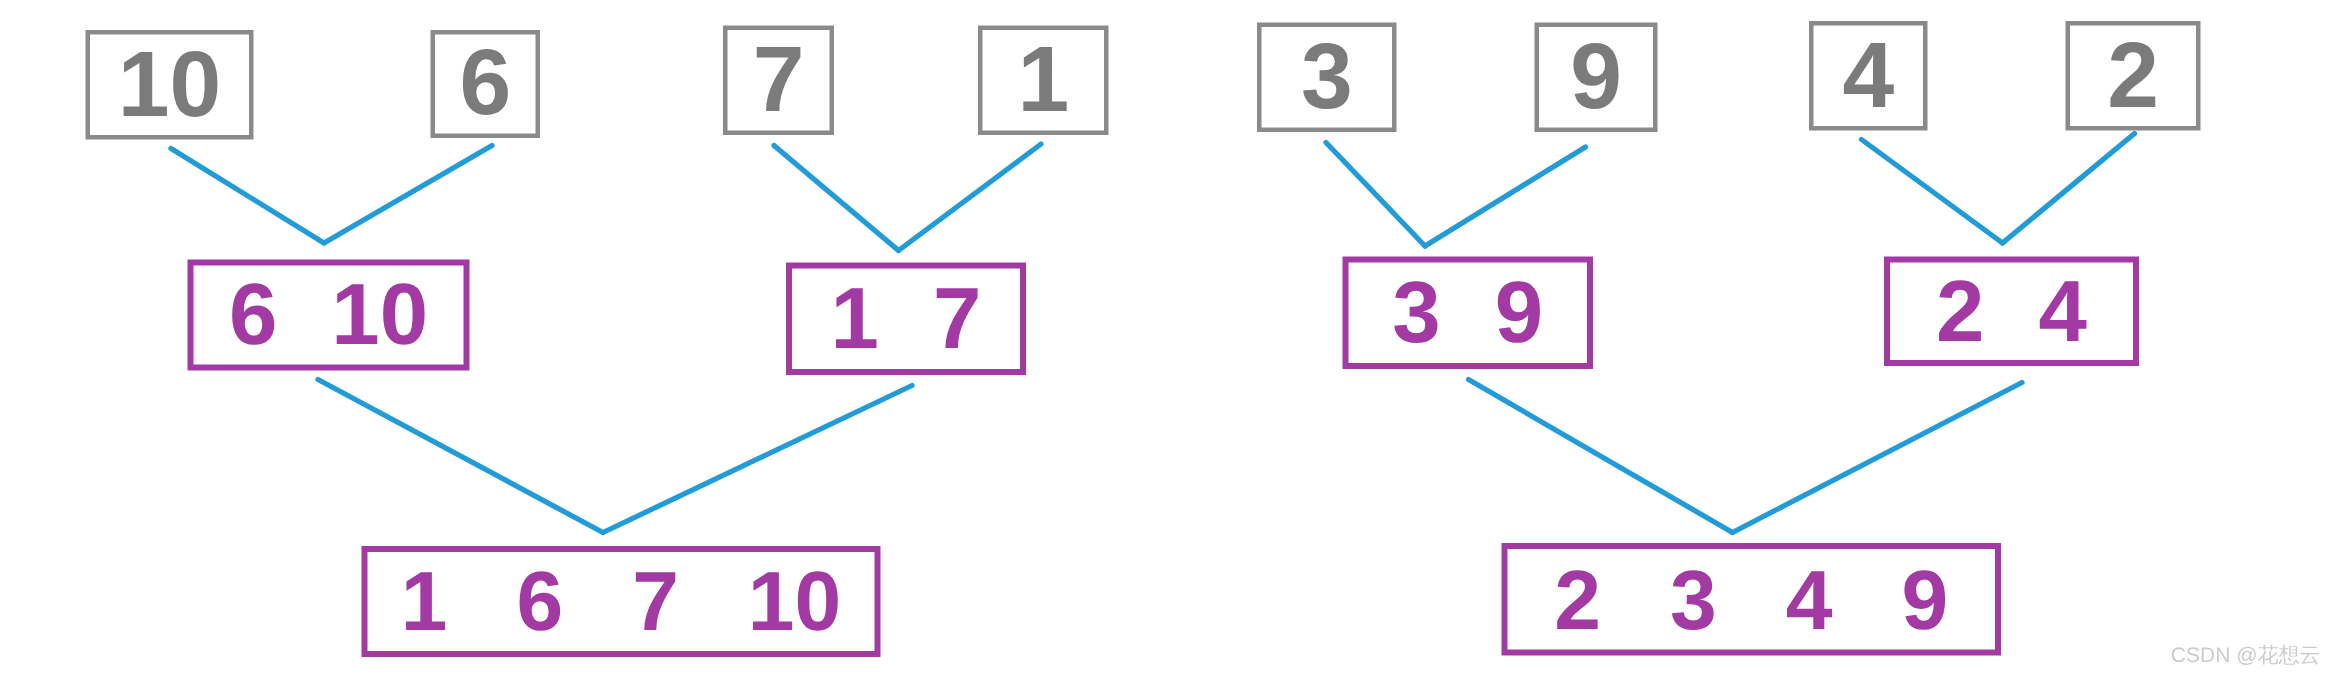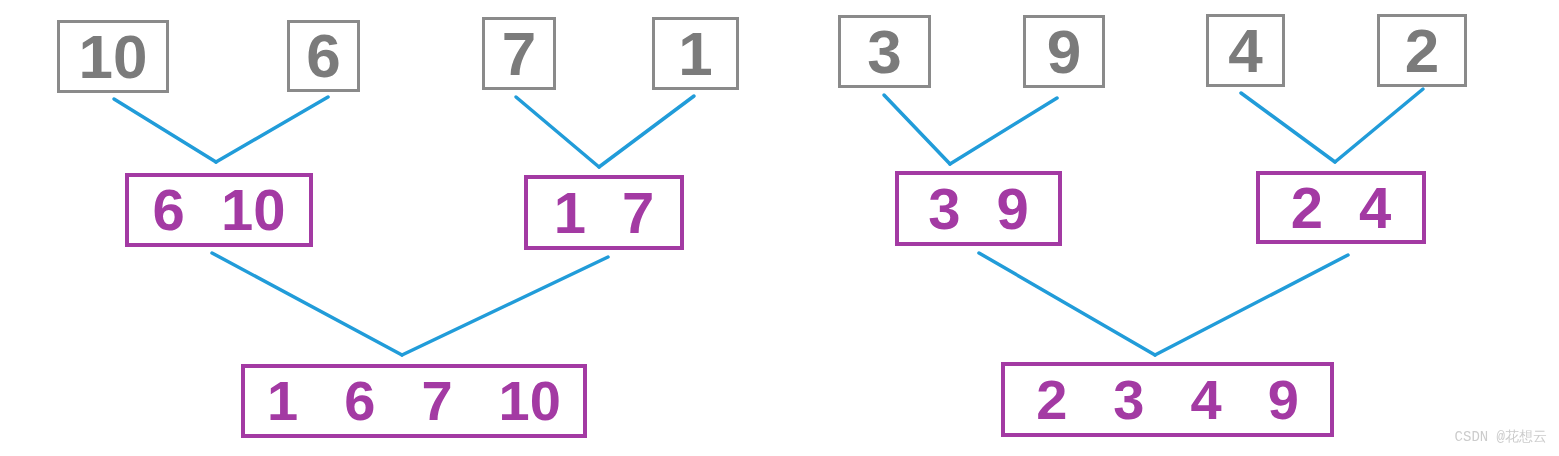--- a/index.html
+++ b/index.html
@@ -53,21 +53,21 @@
     font-size:56px;
     gap:46px;
   }
   .digit{display:inline-block;}
   #watermark{
     position:absolute;
     top:428px;
     right:12px;
     font-size:14px;
     color:var(--watermark-gray);
-    font-family:Liberation Mono, monospace;
+    font-family:Liberation Sans, sans-serif;
     white-space:nowrap;
   }
 </style>
 </head>
 <body>
 
 <div id="canvas">
 
   <svg id="lines-layer" viewBox="0 0 1559 456" xmlns="http://www.w3.org/2000/svg">
 

